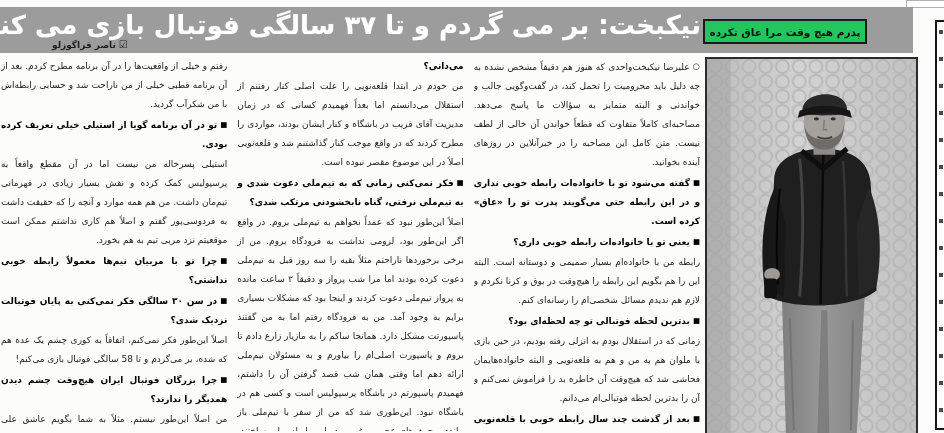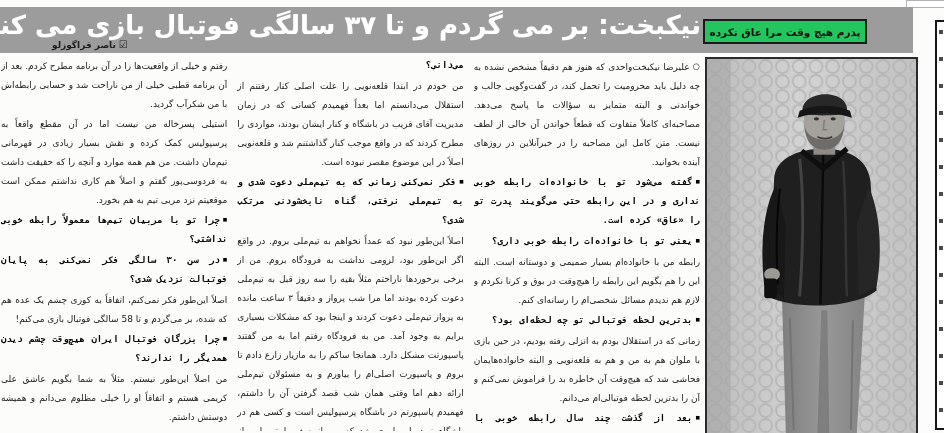--- a/index.html
+++ b/index.html
@@ -35,21 +35,21 @@
   
   .columns{
     position:absolute;right:244px;top:57px;width:699px;height:374px;
     display:flex;gap:10px;direction:rtl;
   }
   .col{
     flex:1;overflow:hidden;text-align:justify;
     font-size:9px;line-height:19px;color:#1b1b1b;
   }
   .block{margin:0 0 1px 0;}
-  .block.question{font-weight:bold;color:#000;font-family:Liberation Mono, monospace;}
+  .block.question{font-weight:bold;color:#000;}
   .marker{display:inline-block;margin-left:3px;font-size:7.5px;vertical-align:1px;}
   .marker.circle{font-size:8.5px;}
   
   .edge-strip{
     position:absolute;right:-3px;top:20px;width:12px;height:410px;
     background:#ffffff;border:2px solid #161616;border-right:none;box-sizing:border-box;
   }
   .edge-strip::before{
     content:"";position:absolute;left:2px;top:8px;bottom:6px;width:4px;
     background:repeating-linear-gradient(to bottom,#4a4a4a 0 4px,transparent 4px 27px);
@@ -149,20 +149,21 @@
     <div class="col">
         <p class="block question">می‌دانی؟</p>
         <p class="block answer">من خودم در ابتدا قلعه‌نویی را علت اصلی کنار رفتنم از استقلال می‌دانستم اما بعداً فهمیدم کسانی که در زمان مدیریت آقای قریب در باشگاه و کنار ایشان بودند، مواردی را مطرح کردند که در واقع موجب کنار گذاشتنم شد و قلعه‌نویی اصلاً در این موضوع مقصر نبوده است.</p>
         <p class="block question"><span class="marker">■</span>فکر نمی‌کنی زمانی که به تیم‌ملی دعوت شدی و به تیم‌ملی نرفتی، گناه نابخشودنی مرتکب شدی؟</p>
         <p class="block answer">اصلاً این‌طور نبود که عمداً نخواهم به تیم‌ملی بروم. در واقع اگر این‌طور بود، لزومی نداشت به فرودگاه بروم. من از برخی برخوردها ناراحتم مثلاً بقیه را سه روز قبل به تیم‌ملی دعوت کرده بودند اما مرا شب پرواز و دقیقاً ۳ ساعت مانده به پرواز تیم‌ملی دعوت کردند و اینجا بود که مشکلات بسیاری برایم به وجود آمد. من به فرودگاه رفتم اما به من گفتند پاسپورتت مشکل دارد. همانجا ساکم را به مازیار زارع دادم تا بروم و پاسپورت اصلی‌ام را بیاورم و به مسئولان تیم‌ملی ارائه دهم اما وقتی همان شب قصد گرفتن آن را داشتم، فهمیدم پاسپورتم در باشگاه پرسپولیس است و کسی هم در باشگاه نبود. این‌طوری شد که من از سفر با تیم‌ملی باز ماندم و حرف‌های عجیب و غریبی در این رابطه برایم ساختند.</p>
         <p class="block question"><span class="marker">■</span>چرا قطبی با تو رابطه خوبی در پرسپولیس نداشت؟</p>
         <p class="block answer">در یکی از برنامه‌های 50 به دعوت فردوسی‌پور به این برنامه</p>
       </div>
     <div class="col">
         <p class="block answer">رفتم و خیلی از واقعیت‌ها را در آن برنامه مطرح کردم. بعد از آن برنامه قطبی خیلی از من ناراحت شد و حسابی رابطه‌اش با من شکرآب گردید.</p>
+        <p class="block question"><span class="marker">■</span>تو در آن برنامه گویا از استیلی خیلی تعریف کرده بودی.</p>
         <p class="block answer">استیلی پسرخاله من نیست اما در آن مقطع واقعاً به پرسپولیس کمک کرده و نقش بسیار زیادی در قهرمانی تیم‌مان داشت. من هم همه موارد و آنچه را که حقیقت داشت به فردوسی‌پور گفتم و اصلاً هم کاری نداشتم ممکن است موقعیتم نزد مربی تیم به هم بخورد.</p>
         <p class="block question"><span class="marker">■</span>چرا تو با مربیان تیم‌ها معمولاً رابطه خوبی نداشتی؟</p>
         <p class="block question"><span class="marker">■</span>در سن ۳۰ سالگی فکر نمی‌کنی به پایان فوتبالت نزدیک شدی؟</p>
         <p class="block answer">اصلاً این‌طور فکر نمی‌کنم، اتفاقاً به کوری چشم یک عده هم که شده، بر می‌گردم و تا 58 سالگی فوتبال بازی می‌کنم!</p>
         <p class="block question"><span class="marker">■</span>چرا بزرگان فوتبال ایران هیچ‌وقت چشم دیدن همدیگر را ندارند؟</p>
         <p class="block answer">من اصلاً این‌طور نیستم. مثلاً به شما بگویم عاشق علی کریمی هستم و اتفاقاً او را خیلی مظلوم می‌دانم و همیشه دوستش داشتم.</p>
       </div>
   </div>
 
   <div class="edge-strip"></div>

